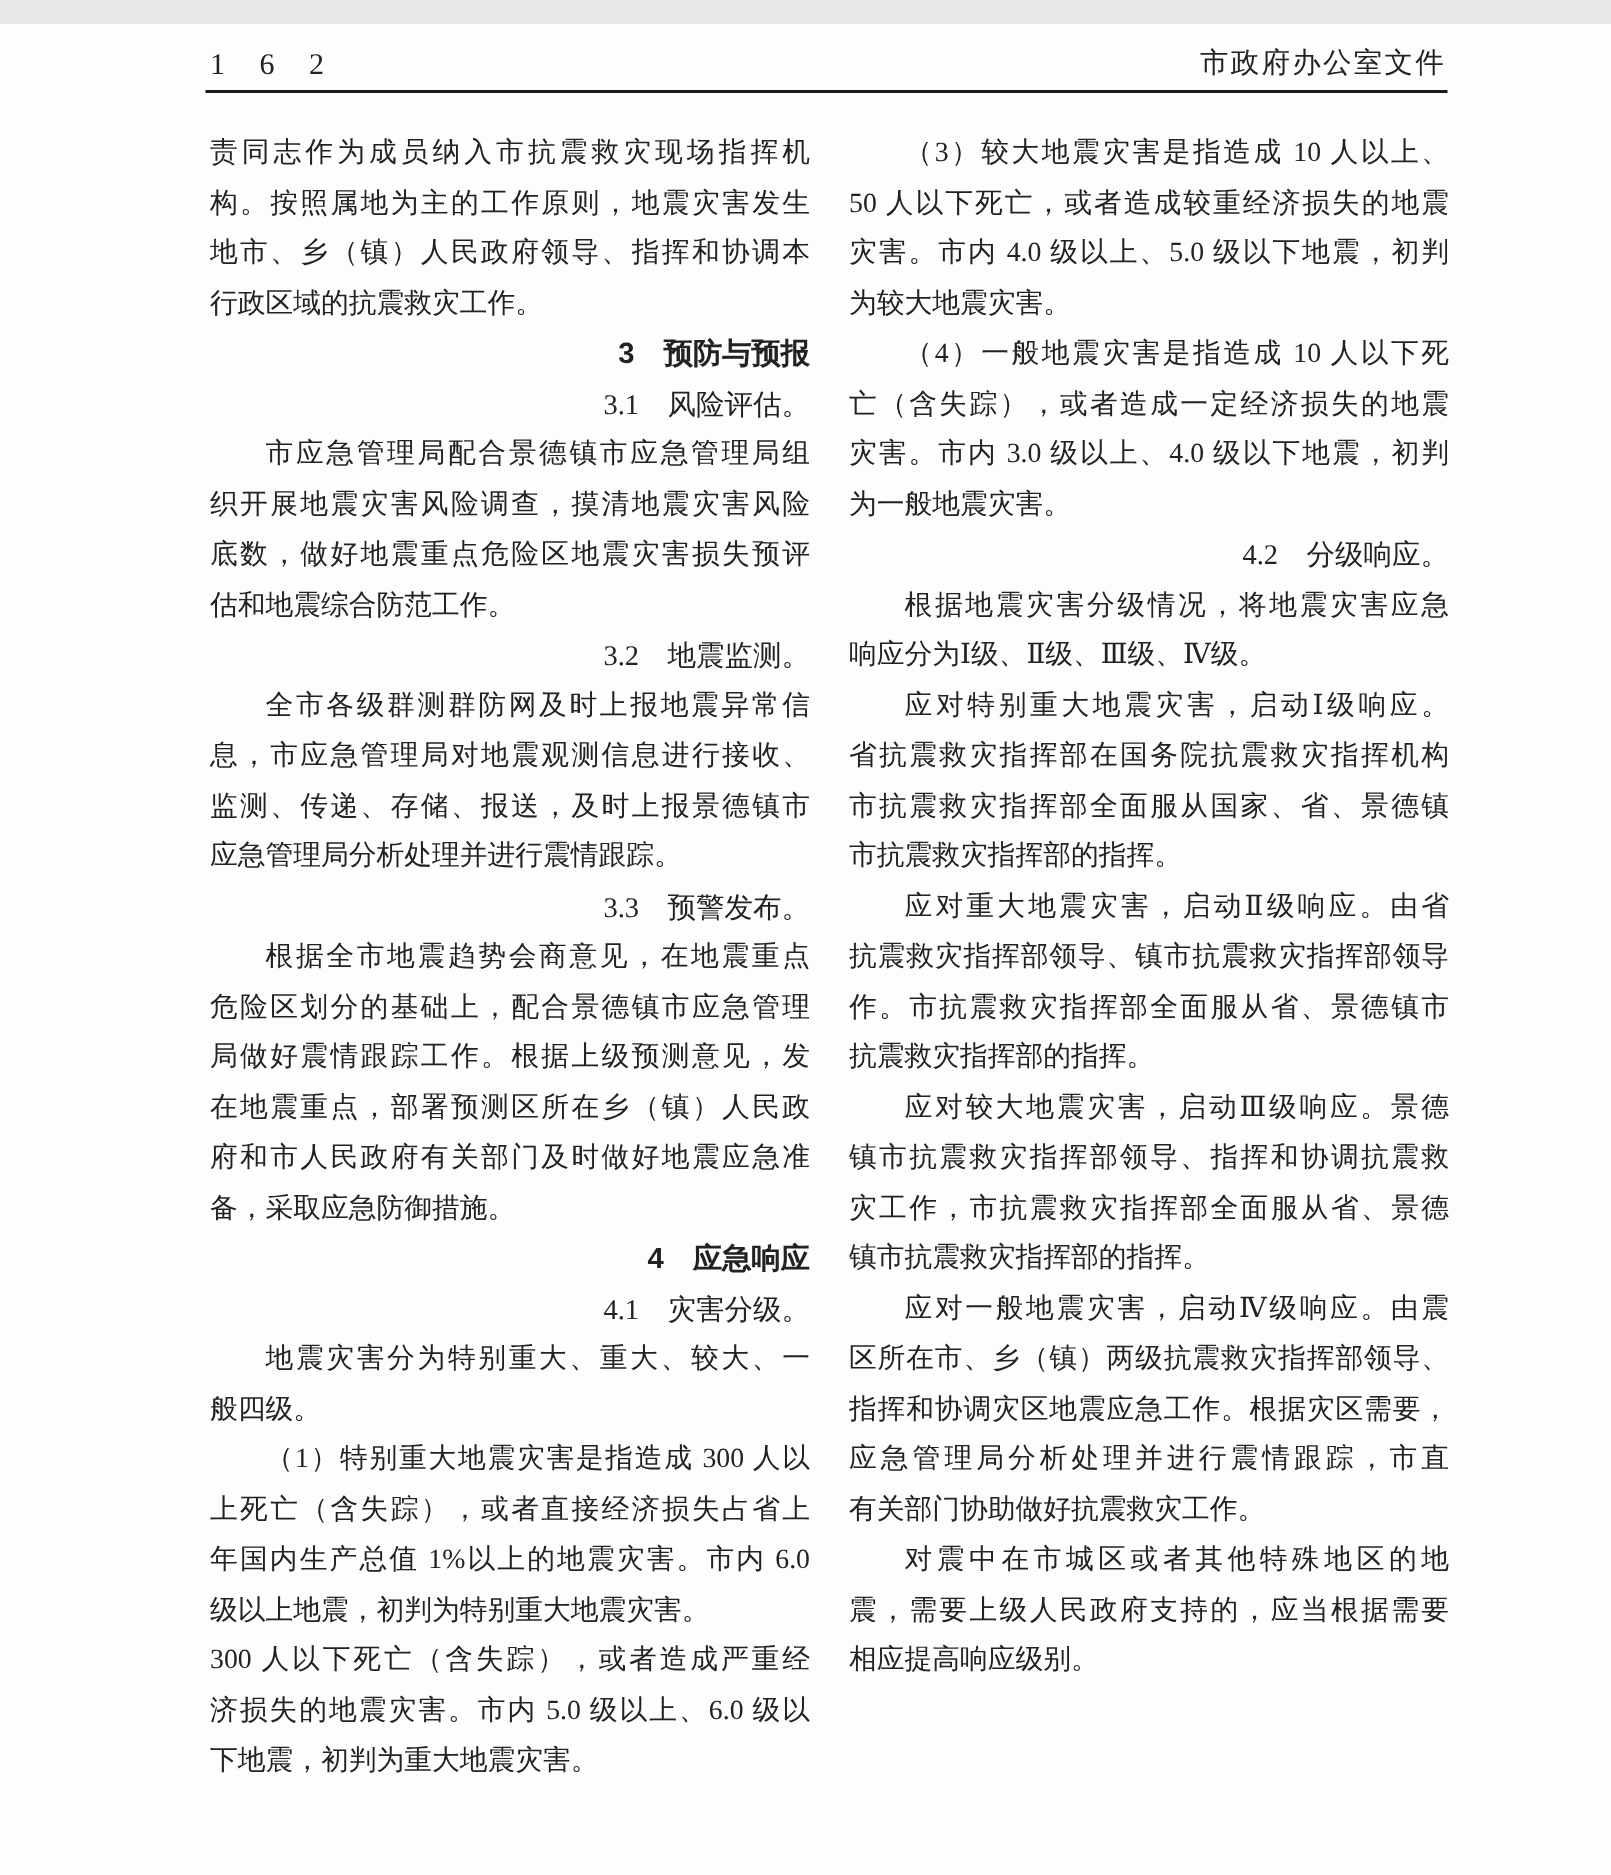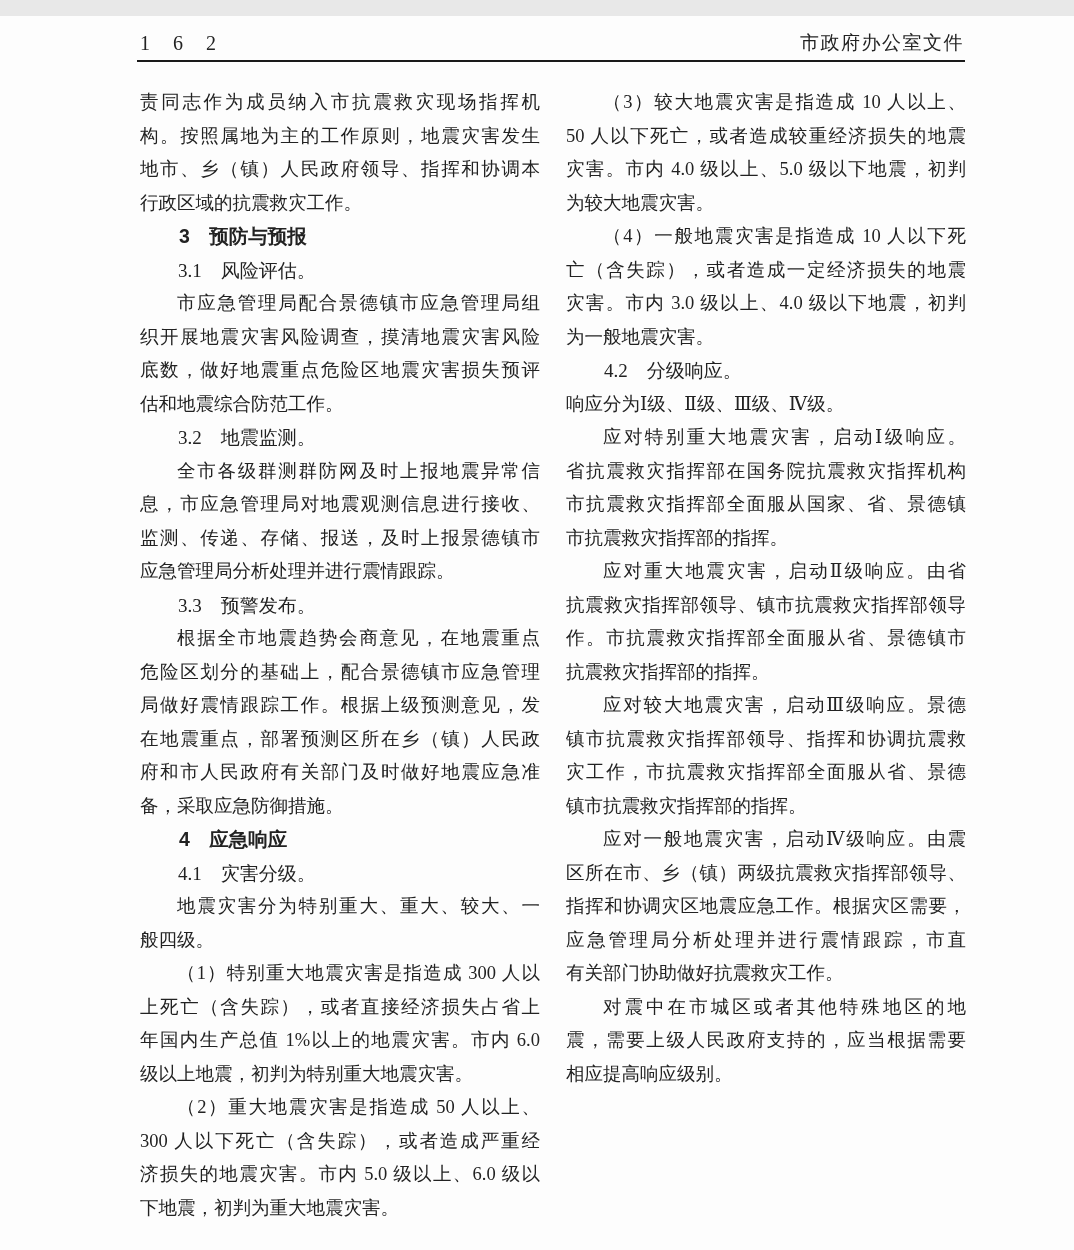--- a/index.html
+++ b/index.html
@@ -57,20 +57,21 @@
     text-align:justify;
     text-align-last:justify;
     word-break:break-all;
   }
   .line.end, .line.h1, .line.h2{
     text-align:left;
     text-align-last:auto;
   }
   .line.first, .line.h1, .line.h2{
     text-indent:2em;
+    text-align:right;
   }
   .line.h1{
     font-family:"Liberation Sans","DejaVu Sans",sans-serif;
     font-weight:bold;
     font-size:19.5px;
   }
   .line.h2{
     font-size:19px;
   }
 </style>
@@ -111,35 +112,35 @@
         <div class="line mid">府和市人民政府有关部门及时做好地震应急准</div>
         <div class="line end">备，采取应急防御措施。</div>
         <div class="line h1">4　应急响应</div>
         <div class="line h2">4.1　灾害分级。</div>
         <div class="line first">地震灾害分为特别重大、重大、较大、一</div>
         <div class="line end">般四级。</div>
         <div class="line first">（1）特别重大地震灾害是指造成 300 人以</div>
         <div class="line mid">上死亡（含失踪），或者直接经济损失占省上</div>
         <div class="line mid">年国内生产总值 1%以上的地震灾害。市内 6.0</div>
         <div class="line end">级以上地震，初判为特别重大地震灾害。</div>
-        <div class="line first">（2）重大地震灾害是指造成 50 人以上、</div>
         <div class="line mid">300 人以下死亡（含失踪），或者造成严重经</div>
         <div class="line mid">济损失的地震灾害。市内 5.0 级以上、6.0 级以</div>
         <div class="line end">下地震，初判为重大地震灾害。</div>
       </div>
     <div class="column">
         <div class="line first">（3）较大地震灾害是指造成 10 人以上、</div>
         <div class="line mid">50 人以下死亡，或者造成较重经济损失的地震</div>
         <div class="line mid">灾害。市内 4.0 级以上、5.0 级以下地震，初判</div>
         <div class="line end">为较大地震灾害。</div>
         <div class="line first">（4）一般地震灾害是指造成 10 人以下死</div>
         <div class="line mid">亡（含失踪），或者造成一定经济损失的地震</div>
         <div class="line mid">灾害。市内 3.0 级以上、4.0 级以下地震，初判</div>
         <div class="line end">为一般地震灾害。</div>
         <div class="line h2">4.2　分级响应。</div>
+        <div class="line first">根据地震灾害分级情况，将地震灾害应急</div>
         <div class="line end">响应分为Ⅰ级、Ⅱ级、Ⅲ级、Ⅳ级。</div>
         <div class="line first">应对特别重大地震灾害，启动Ⅰ级响应。</div>
         <div class="line mid">省抗震救灾指挥部在国务院抗震救灾指挥机构</div>
         <div class="line mid">市抗震救灾指挥部全面服从国家、省、景德镇</div>
         <div class="line end">市抗震救灾指挥部的指挥。</div>
         <div class="line first">应对重大地震灾害，启动Ⅱ级响应。由省</div>
         <div class="line mid">抗震救灾指挥部领导、镇市抗震救灾指挥部领导</div>
         <div class="line mid">作。市抗震救灾指挥部全面服从省、景德镇市</div>
         <div class="line end">抗震救灾指挥部的指挥。</div>
         <div class="line first">应对较大地震灾害，启动Ⅲ级响应。景德</div>

